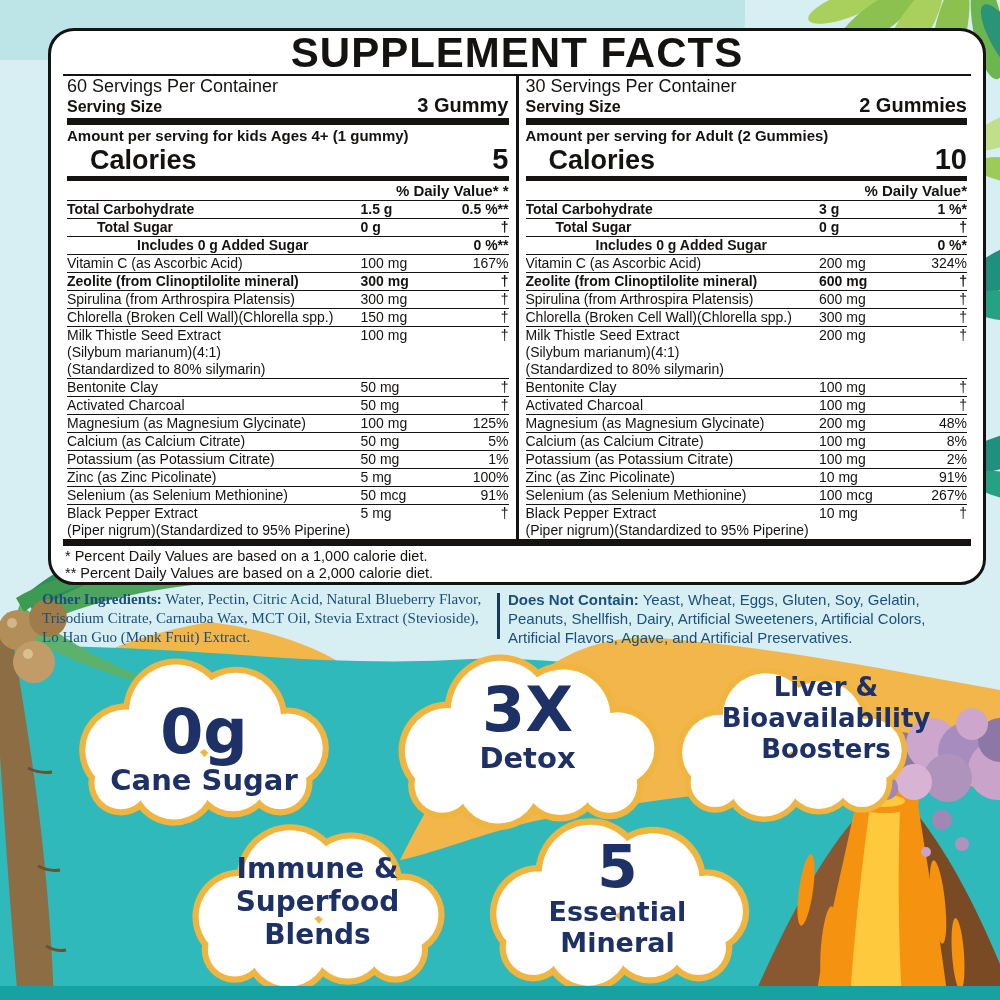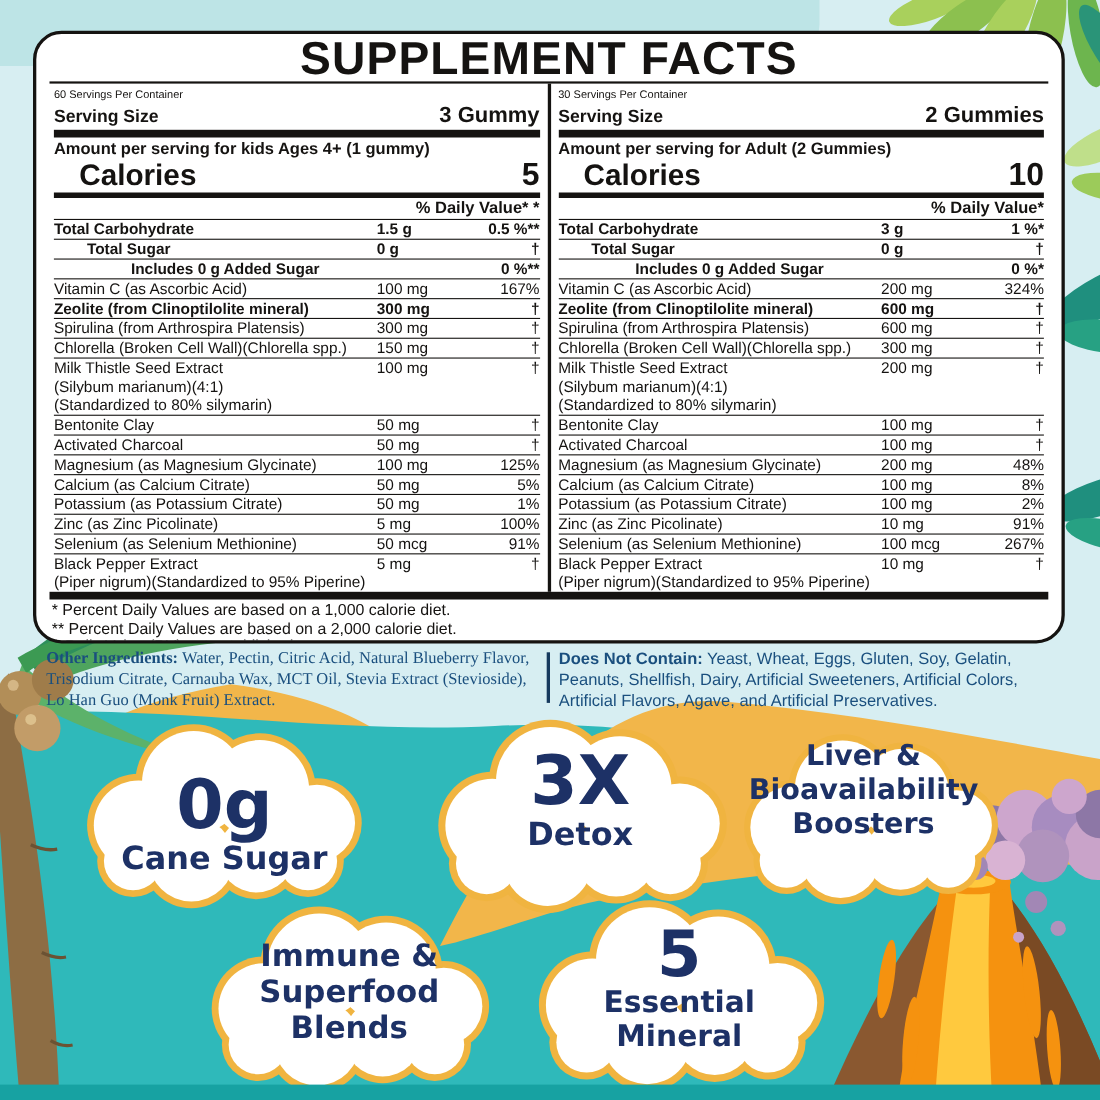--- a/index.html
+++ b/index.html
@@ -7,29 +7,29 @@
     width:1000px;height:1000px;position:relative;overflow:hidden;
     background:#d7eef2;
     font-family:"Liberation Sans", sans-serif;
     -webkit-font-smoothing:antialiased;
   }
   .top-band{position:absolute;left:-40px;top:-40px;width:785px;height:100px;
     background:#bde4e6;border-radius:38px;z-index:0;}
   .scene{position:absolute;left:0;top:0;width:1000px;height:1000px;z-index:1;}
 
   
-  .panel{position:absolute;left:30px;top:28px;width:938px;height:557px;
+  .panel{position:absolute;left:48px;top:28px;width:938px;height:557px;
     background:#ffffff;border:3px solid #151311;border-radius:26px;
     box-sizing:border-box;padding:2px 12px 0 12px;overflow:hidden;z-index:3;color:#151311;}
   .sf-title{font-size:42px;font-weight:bold;letter-spacing:1px;text-align:center;
     line-height:40px;border-bottom:2px solid #151311;padding-bottom:1px;}
   .cols{display:flex;}
   .col{flex:1;min-width:0;padding:0 4px;}
   .vdiv{width:3px;background:#151311;margin:0 3px;}
-  .servings{font-size:10px;line-height:17px;padding-top:2px;}
+  .servings{font-size:18px;line-height:17px;padding-top:2px;}
   .ss-row{display:flex;justify-content:space-between;align-items:baseline;line-height:21px;}
   .ss-label{font-size:16px;font-weight:bold;}
   .ss-value{font-size:20px;font-weight:bold;}
   .bar1{height:7px;background:#151311;margin:1px 0 2px;}
   .bar2{height:5px;background:#151311;margin:1px 0 1px;}
   .amount-line{font-size:15px;font-weight:bold;line-height:17px;white-space:nowrap;}
   .cal-row{display:flex;justify-content:space-between;align-items:baseline;line-height:30px;margin-left:23px;}
   .cal-label{font-size:27px;font-weight:bold;}
   .cal-value{font-size:29px;font-weight:bold;}
   .dv-header{text-align:right;font-weight:bold;font-size:15px;line-height:18px;}
@@ -50,21 +50,21 @@
   .ing-right{left:508px;width:454px;}
   .ing-div{position:absolute;left:497px;top:593px;width:2.5px;height:46px;background:#163a5e;z-index:2;}
 
   
   .cloud-text{position:absolute;z-index:2;text-align:center;color:#1d3166;
     font-family:"DejaVu Sans", sans-serif;font-weight:bold;}
   .ct-big{display:block;font-size:62px;line-height:64px;}
   .ct-line{font-size:29px;line-height:33px;}
   .ct1{left:88px;top:676px;width:232px;margin-top:24px;}
   .ct2{left:400px;top:678px;width:255px;}
-  .ct3{left:679px;top:672px;width:212px;}
+  .ct3{left:720px;top:672px;width:212px;}
   .ct3 .ct-line{font-size:26px;line-height:31px;}
   .ct4{left:190px;top:852px;width:255px;}
   .ct4 .ct-line{font-size:28px;line-height:33px;}
   .ct5{left:495px;top:838px;width:245px;}
   .ct5 .ct-big{font-size:58px;line-height:58px;}
   .ct5 .ct-line{font-size:27px;line-height:31px;}
 </style>
 </head>
 <body>
 

